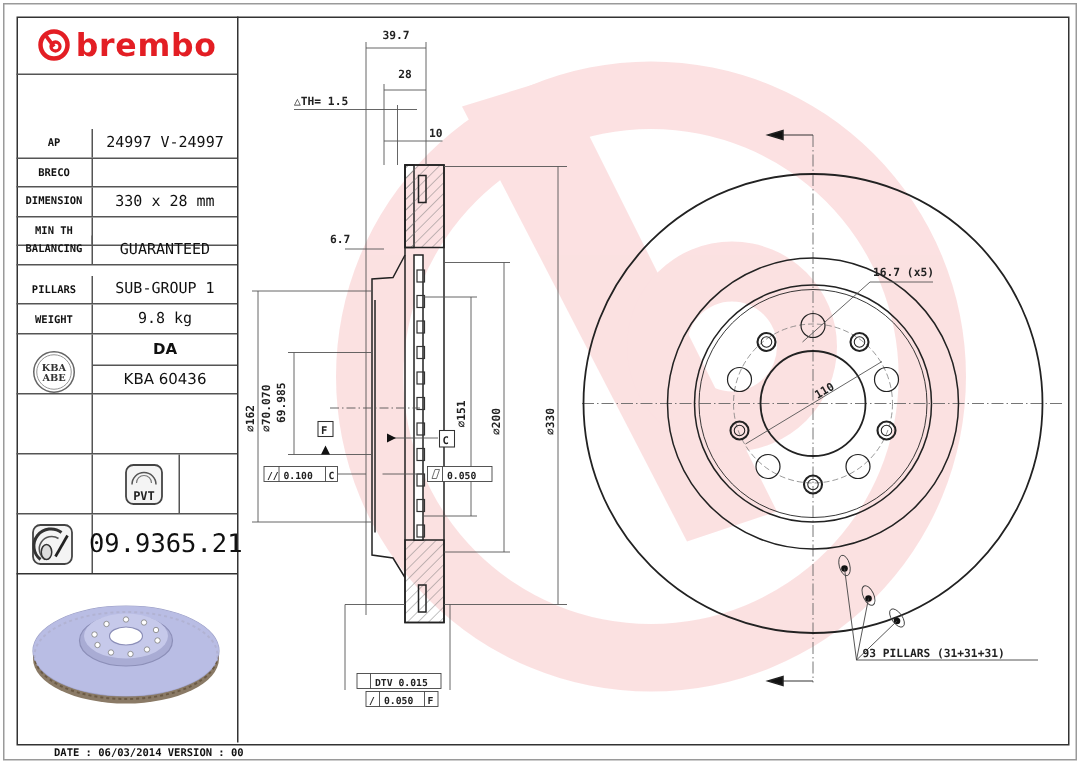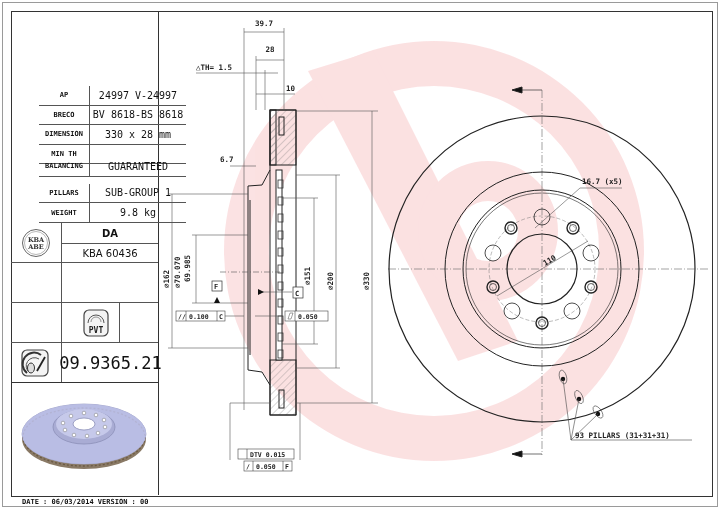--- a/index.html
+++ b/index.html
@@ -4,64 +4,71 @@
 <style>
   html,body{margin:0;padding:0;background:#fff;}
   body{width:720px;height:509px;position:relative;overflow:hidden;font-family:"DejaVu Sans",sans-serif;color:#111;}
   .outer{position:absolute;left:2px;top:2px;width:714px;height:503px;border:1px solid #9a9a9a;}
   .frame{position:absolute;left:11px;top:11px;width:700px;height:484px;border:1px solid #333;}
   .left-panel{position:absolute;left:11px;top:11px;width:147px;height:484px;border-right:1px solid #333;}
   .cell{position:absolute;box-sizing:border-box;border-bottom:1px solid #555;}
   .logo{left:0;top:0;width:147px;height:39px;display:flex;align-items:center;justify-content:center;}
   .logo-text{color:#e31e24;font-weight:bold;font-size:21px;font-family:"DejaVu Sans",sans-serif;letter-spacing:0.5px;margin-left:4px;}
   .partno{left:0;top:39px;width:147px;height:36px;font-family:"DejaVu Sans Mono",monospace;font-size:19px;display:flex;align-items:center;justify-content:center;letter-spacing:1px;}
-  .row{left:0;width:147px;height:19.5px;display:flex;margin-left:28px;}
+  .row{left:0;width:147px;height:19.5px;display:flex;}
   .row .lbl{width:50px;border-right:1px solid #555;font-size:7px;font-weight:bold;display:flex;align-items:center;justify-content:center;font-family:"DejaVu Sans Mono",monospace;}
   .row .val{flex:1;font-size:10px;display:flex;align-items:center;justify-content:center;font-family:"DejaVu Sans Mono",monospace;white-space:nowrap;}
   .kba{left:0;top:212px;width:147px;height:40px;}
-  .kba .icon{position:absolute;left:0;top:0;width:50px;height:40px;border-right:1px solid #555;display:flex;align-items:center;justify-content:center;}
+  .kba .icon{position:absolute;left:0;top:0;width:50px;height:40px;border-right:1px solid #555;display:flex;align-items:flex-end;justify-content:center;}
   .kba .v1{position:absolute;left:51px;top:0;right:0;height:20px;border-bottom:1px solid #555;font-size:10px;display:flex;align-items:center;justify-content:center;font-weight:bold;}
   .kba .v2{position:absolute;left:51px;top:20px;right:0;height:20px;font-size:10px;display:flex;align-items:center;justify-content:center;}
   .blank{left:0;top:252px;width:147px;height:40px;}
   .blank .d{position:absolute;left:50px;top:0;bottom:0;border-left:1px solid #555;}
   .pvt{left:0;top:292px;width:147px;height:40px;}
   .pvt .d1{position:absolute;left:50px;top:0;bottom:0;border-left:1px solid #555;}
   .pvt .d2{position:absolute;left:108px;top:0;bottom:0;border-left:1px solid #555;}
   .pvt .ic{position:absolute;left:72px;top:6px;}
   .alt{left:0;top:332px;width:147px;height:40px;border-bottom:1px solid #333;}
   .alt .ic{position:absolute;left:10px;top:6px;}
   .alt .d{position:absolute;left:50px;top:0;bottom:0;border-left:1px solid #555;}
   .alt .num{position:absolute;left:52px;top:0;right:0;bottom:0;display:flex;align-items:center;justify-content:center;font-family:"DejaVu Sans Mono",monospace;font-size:17px;}
   .photo{position:absolute;left:11px;top:383px;width:147px;height:94px;}
-  .date{position:absolute;left:22px;top:498px;font-size:7px;font-weight:bold;font-family:"DejaVu Sans Mono",monospace;}
+  .date{position:absolute;left:36px;top:498px;font-size:7px;font-weight:bold;font-family:"DejaVu Sans Mono",monospace;}
   svg text{font-family:"DejaVu Sans Mono",monospace;}
 </style>
 </head>
 <body>
 
 <div class="outer"></div>
 <div class="frame"></div>
 
 <svg style="position:absolute;left:158px;top:11px" width="553" height="466" viewBox="0 0 553 466">
   <g opacity="0.13" fill="#e31e24">
     <path d="M276 30 A210 210 0 1 0 276 450 A210 210 0 1 0 276 30 Z M276 75 A165 165 0 1 1 276 405 A165 165 0 1 1 276 75 Z" fill-rule="evenodd"></path>
     <path d="M150 60 L215 40 L360 330 L300 350 Z"></path>
     <path d="M260 220 A70 70 0 1 0 400 220 A70 70 0 1 0 260 220 Z M300 220 A30 30 0 1 1 360 220 A30 30 0 1 1 300 220 Z" fill-rule="evenodd"></path>
   </g>
 </svg>
 
 <div class="left-panel">
+  <div class="cell logo">
+    <svg width="22" height="22" viewBox="0 0 22 22">
+      <circle cx="11" cy="11" r="9" fill="none" stroke="#e31e24" stroke-width="3"></circle>
+      <circle cx="12" cy="12" r="3" fill="none" stroke="#e31e24" stroke-width="2.2"></circle>
+      <path d="M5 4 L11 12" stroke="#e31e24" stroke-width="2.5"></path>
+    </svg>
+    <span class="logo-text">brembo</span>
+  </div>
 
   <div class="cell row" style="top:75px">
     <div class="lbl">AP</div>
     <div class="val">24997 V-24997</div>
   </div>
   <div class="cell row" style="top:94.5px">
     <div class="lbl">BRECO</div>
-    <div class="val">BV 8618-BS 8618</div>
   </div>
   <div class="cell row" style="top:114px">
     <div class="lbl">DIMENSION</div>
     <div class="val">330 x 28 mm</div>
   </div>
   <div class="cell row" style="top:133.5px">
     <div class="lbl">MIN TH</div>
   </div>
   <div class="cell row" style="top:146px">
     <div class="lbl">BALANCING</div>

